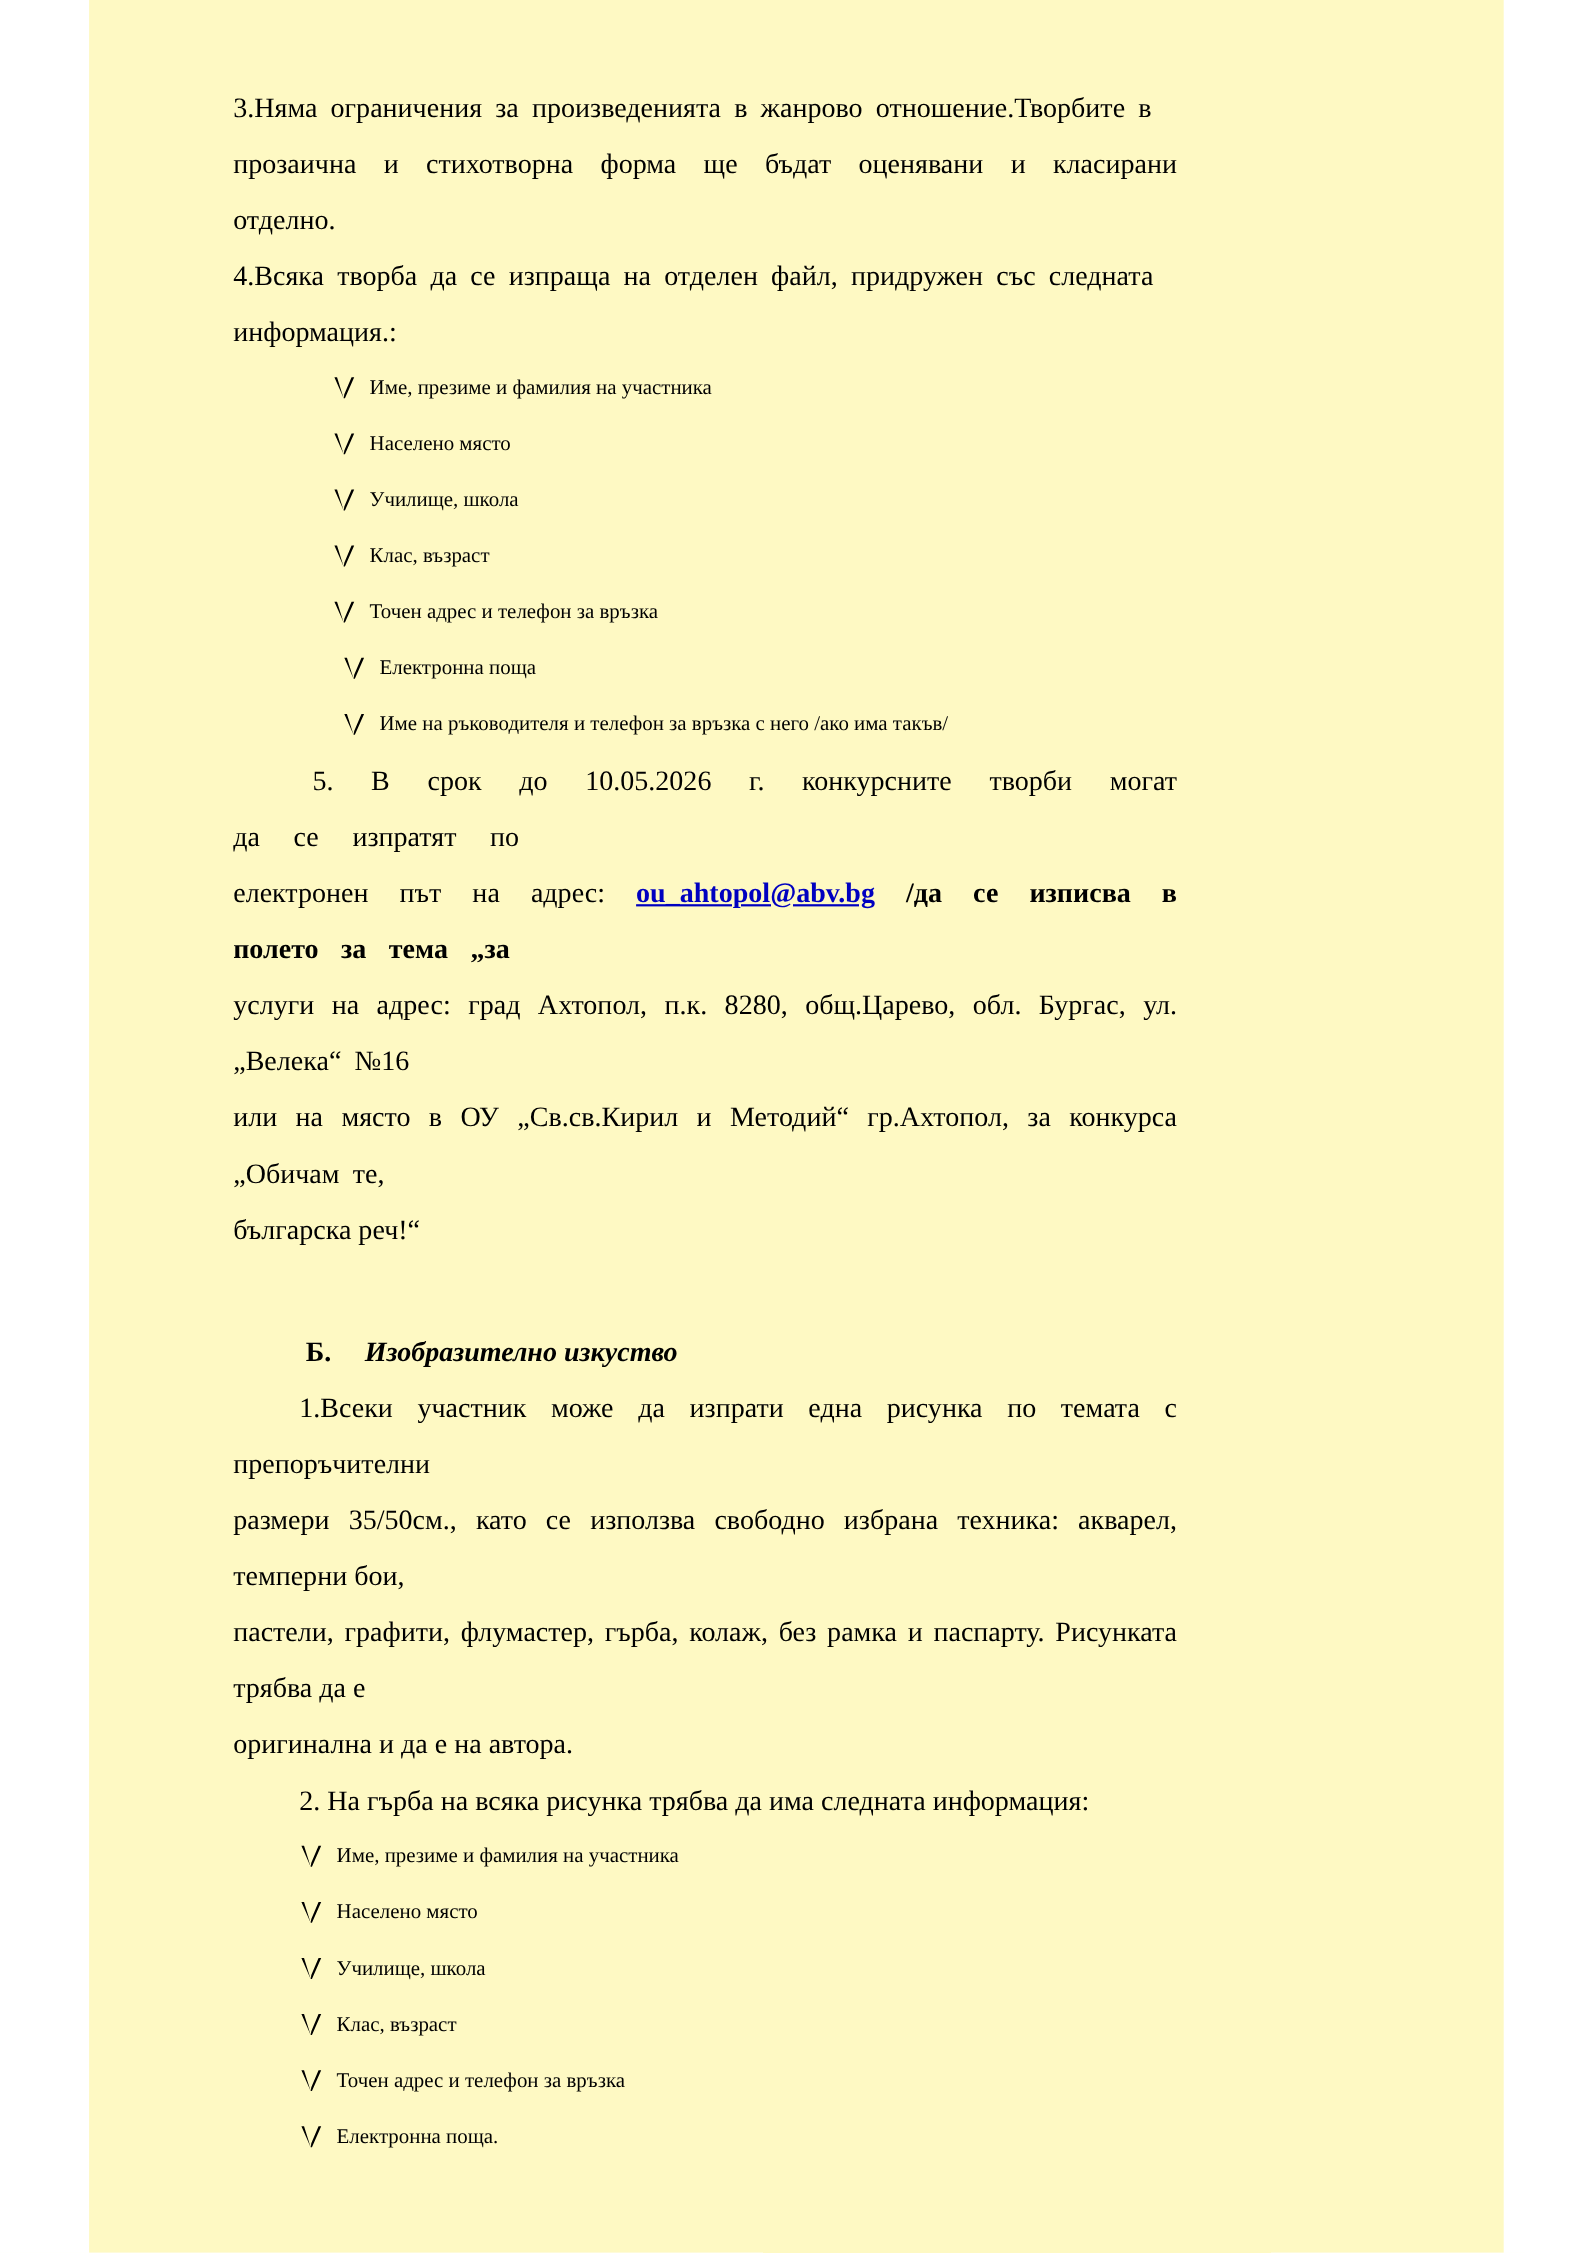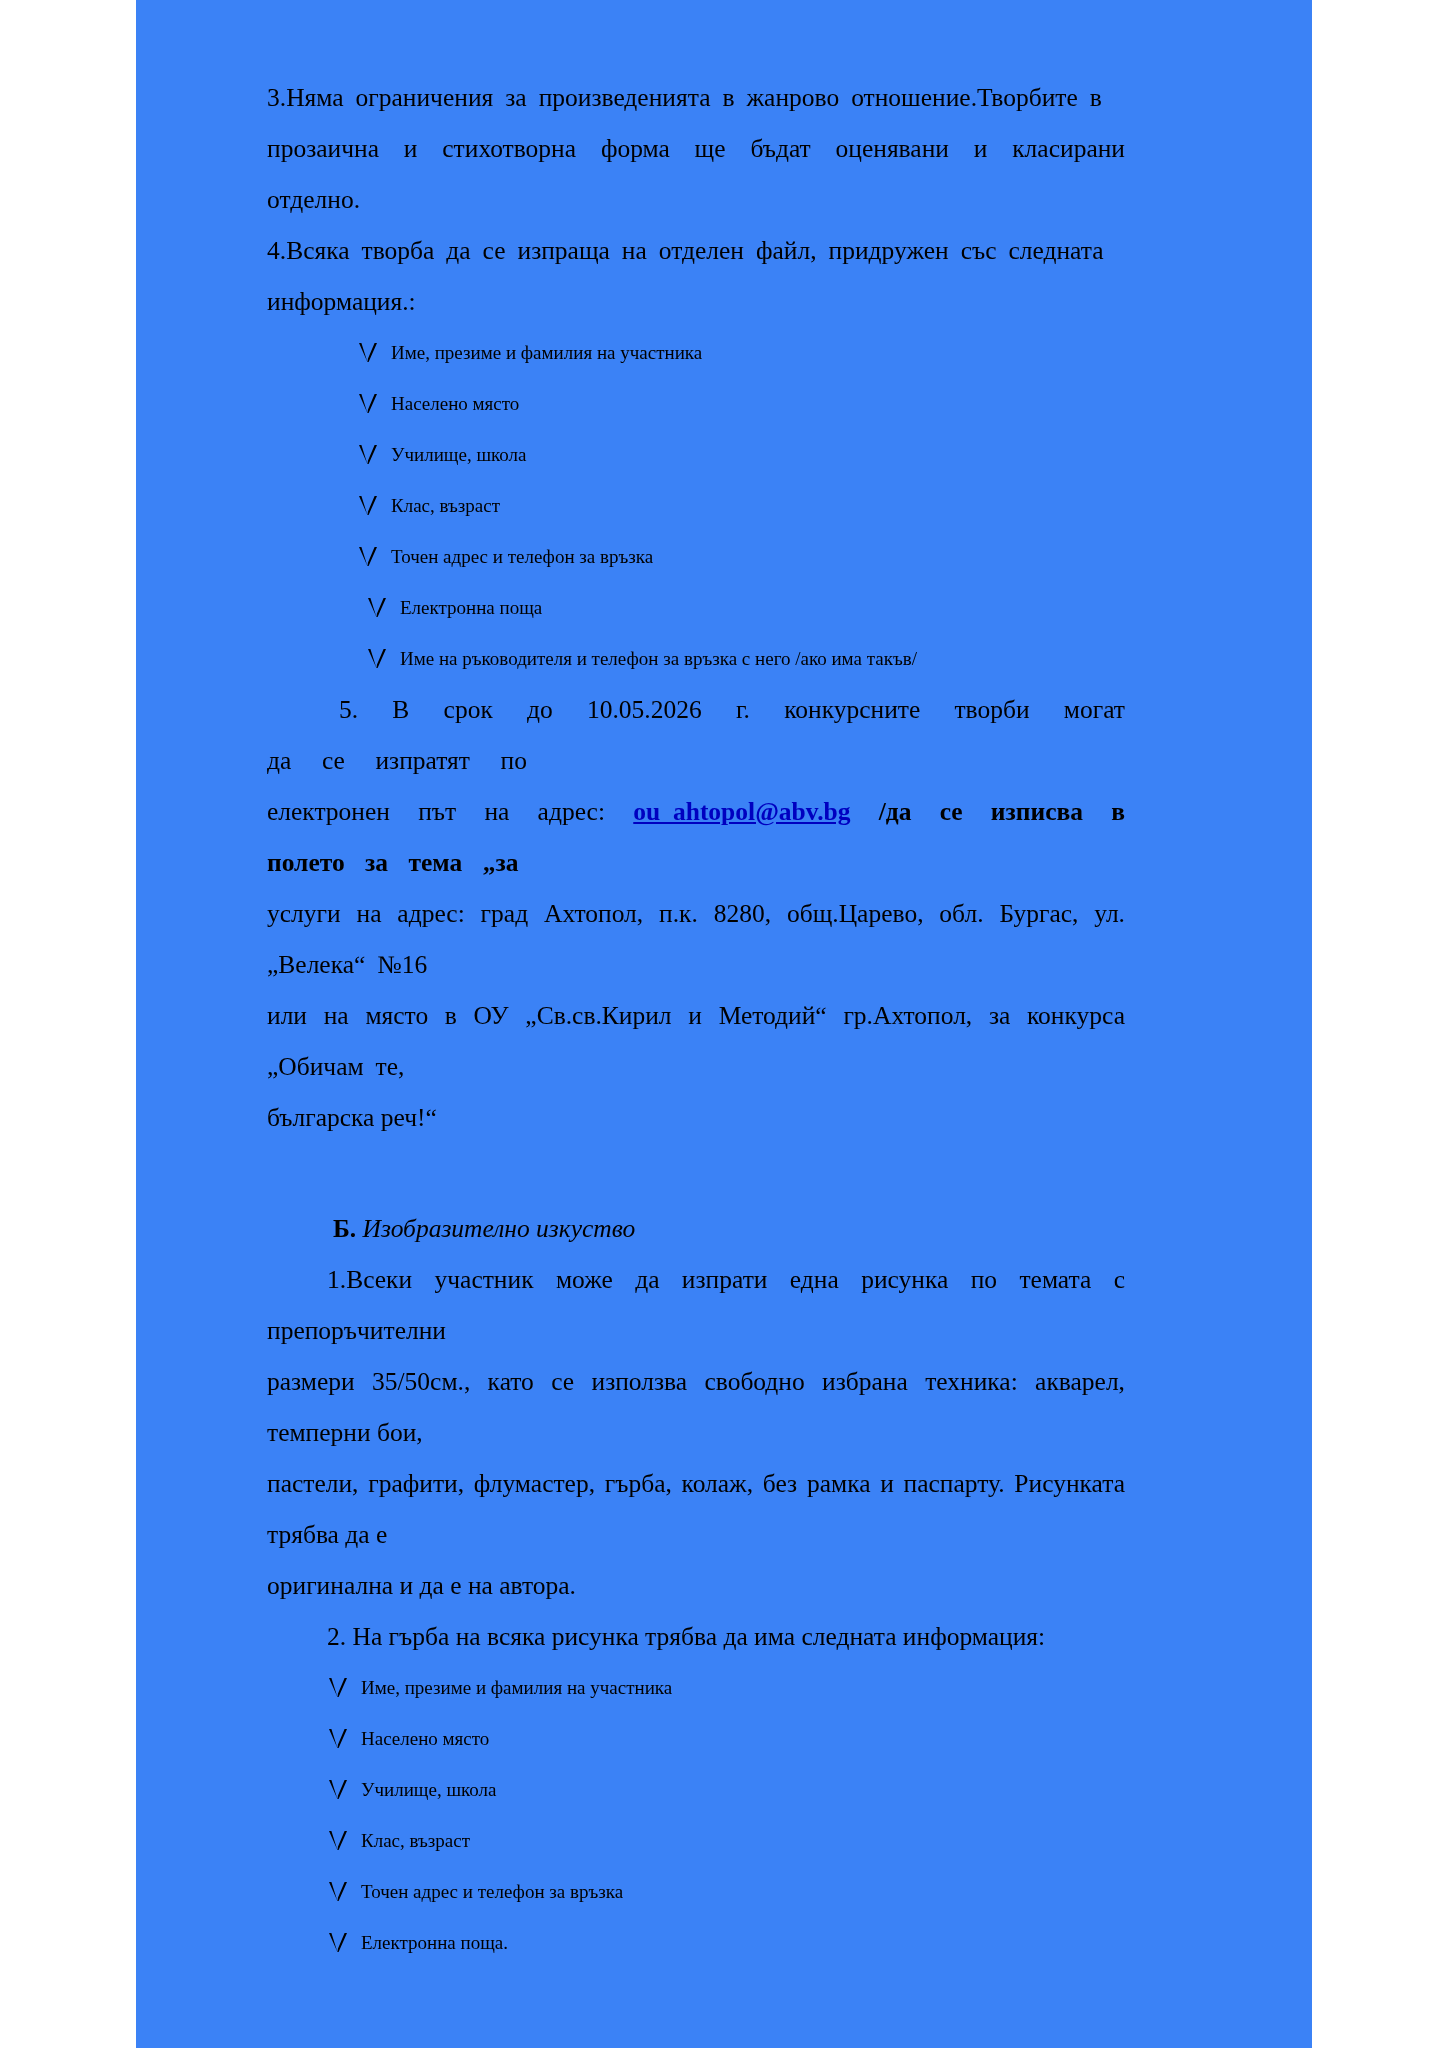--- a/index.html
+++ b/index.html
@@ -6,24 +6,24 @@
     margin: 0;
     padding: 0;
     background: #ffffff;
   }
   body {
     font-family: "Liberation Serif", "DejaVu Serif", serif;
     color: #000000;
   }
   .page {
     position: relative;
-    width: 1176px;
+    width: 1286px;
     height: 2048px;
     margin: 0 auto;
-    background: #3b82f6;
+    background: #fef9c3;
     overflow: hidden;
     box-sizing: border-box;
   }
   .content {
     position: absolute;
     left: 131px;
     top: 72px;
     width: 858px;
   }
 
@@ -57,21 +57,21 @@
     left: 0;
     top: 0;
     width: 26px;
     height: 51px;
     display: inline-block;
   }
   .bullet svg { display: block; margin-top: 14px; }
 
   
   .b  { font-weight: bold; }
-  .bi { font-weight: normal; font-style: italic; }
+  .bi { font-weight: bold; font-style: italic; margin-left: 24px; }
   .link {
     color: #0000c0;
     text-decoration: underline;
     text-underline-offset: 2px;
     font-weight: bold;
   }
   .spacer-lg { height: 60px; }
 
   .heading {
     font-size: 25.5px;

